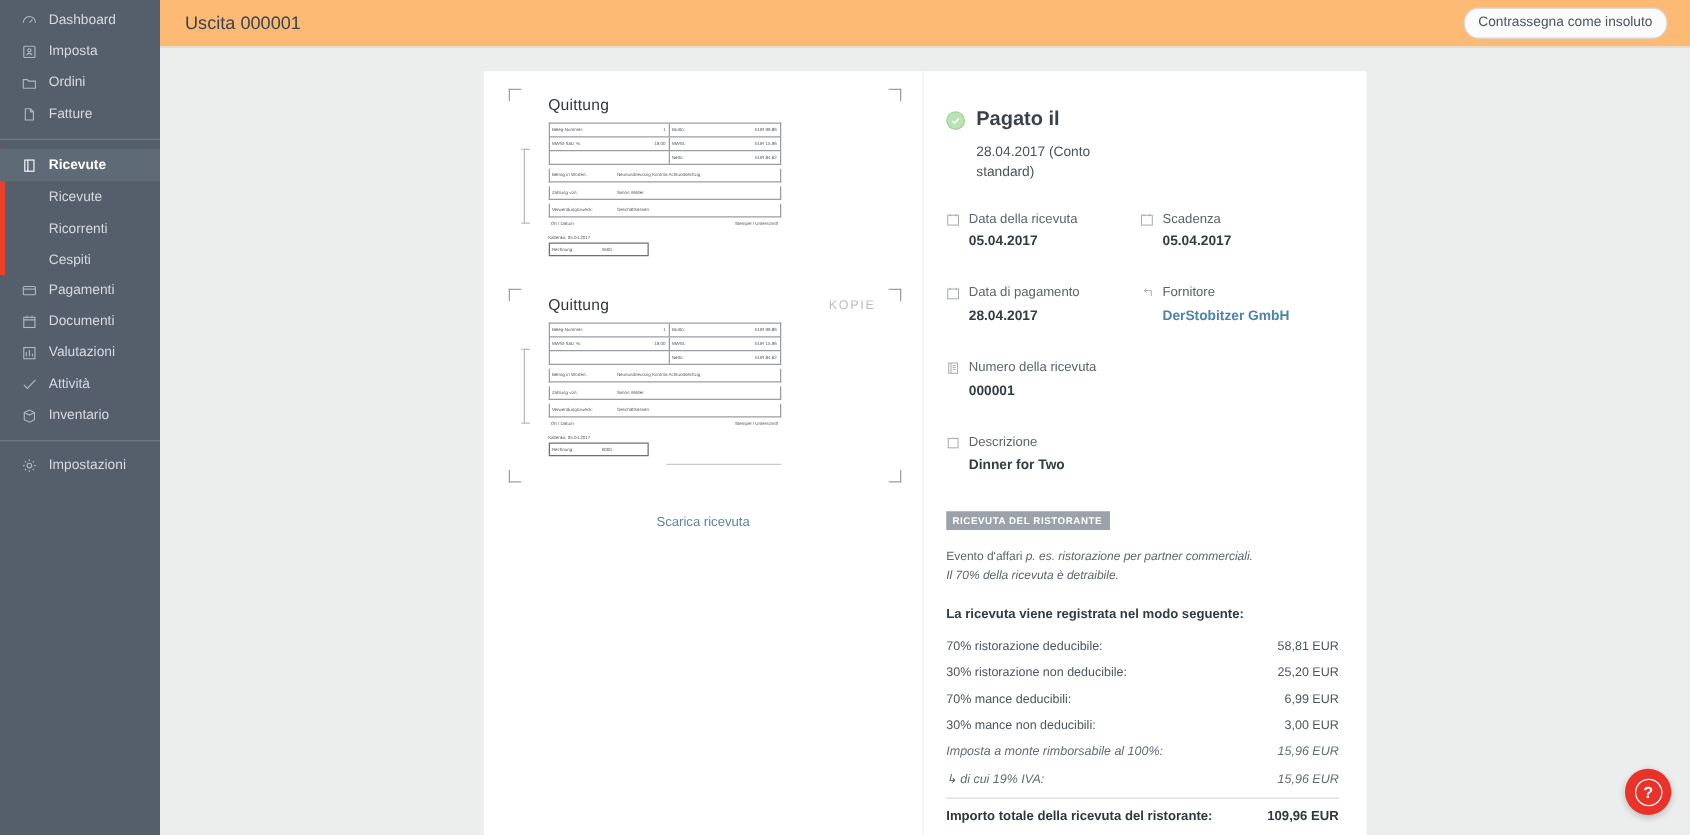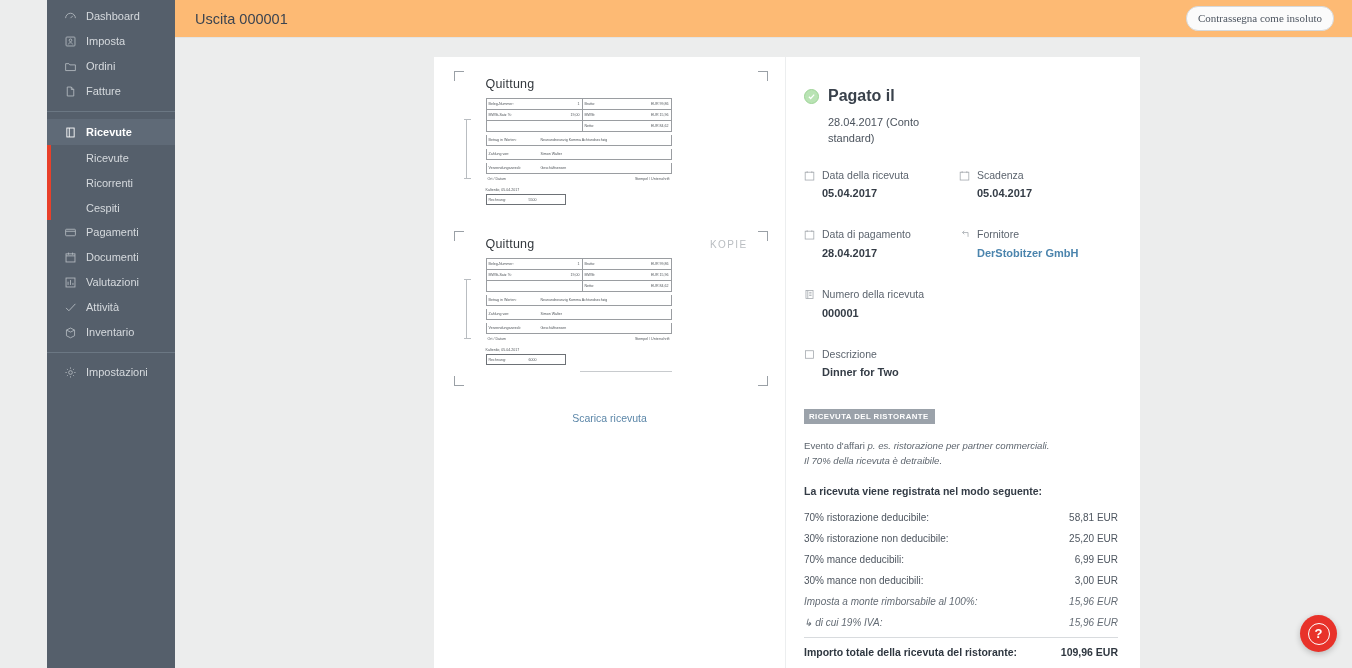--- a/index.html
+++ b/index.html
@@ -2,21 +2,21 @@
 <html><head>
 <meta charset="utf-8">
 <style>
   * { box-sizing: border-box; margin: 0; padding: 0; }
   html, body {
     width: 1352px; height: 668px;
     font-family: "Liberation Sans", sans-serif;
     background: #eceded;
     overflow: hidden;
   }
-  .app { display: flex; width: 1352px; height: 668px; padding-left: 47px; }
+  .app { display: flex; width: 1352px; height: 668px; }
 
   
   .sidebar {
     width: 128px; height: 668px;
     background: #555f6b;
     flex: 0 0 128px;
     padding-top: 0;
     position: relative;
   }
   .nav-item {
@@ -86,21 +86,20 @@
   .btn-outline {
     font-size: 11px;
     color: #4d5560;
     background: #fbfbfb;
     border: 1px solid #d6d9db;
     border-radius: 12px;
     padding: 6px 11px;
     cursor: pointer;
     line-height: 1;
     white-space: nowrap;
-    font-family: Liberation Serif, serif;
   }
 
   .content { padding: 19px 0 0 0; }
   .card {
     margin-left: 259px;
     width: 706px;
     background: #ffffff;
     min-height: 541px;
     display: flex;
     box-shadow: 0 0 0 0 rgba(0,0,0,0);

